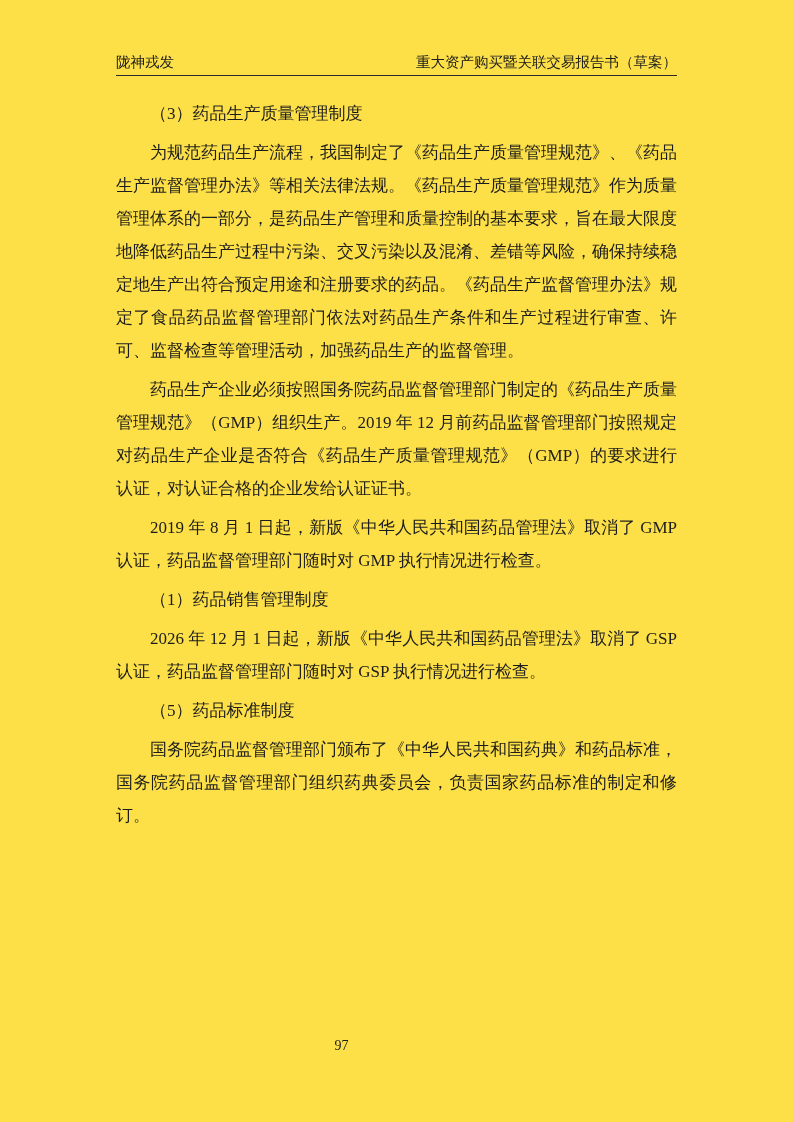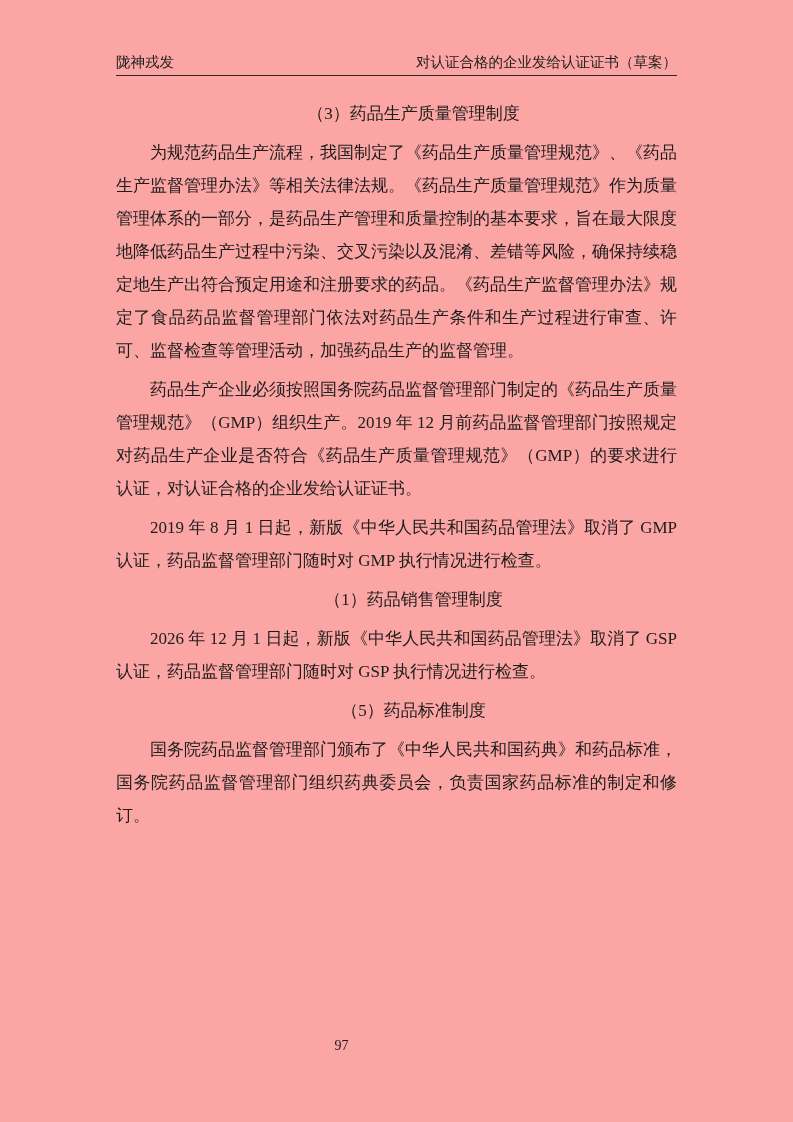--- a/index.html
+++ b/index.html
@@ -4,21 +4,21 @@
 <style>
   html, body {
     margin: 0;
     padding: 0;
     background: #ffffff;
   }
   .page {
     position: relative;
     width: 793px;
     height: 1122px;
-    background: #fca5a5;
+    background: #fde047;
     overflow: hidden;
     font-family: "Liberation Serif", "DejaVu Serif", serif;
     color: #1c1c1c;
   }
   .header {
     position: absolute;
     left: 116px;
     width: 561px;
     top: 52px;
     display: flex;
@@ -40,39 +40,39 @@
     font-size: 17px;
     line-height: 33px;
     text-align: justify;
     text-indent: 2em;
     word-break: break-all;
   }
   .para.no-indent {
     text-indent: 0;
   }
   .para.heading {
-    text-align: center;
+    text-align: left;
   }
   .footer {
     position: absolute;
     left: 0;
     width: 683px;
     top: 1036px;
     text-align: center;
     font-size: 14px;
     line-height: 20px;
   }
 </style>
 </head>
 <body>
 
 <div class="page">
   <div class="header">
     <span>陇神戎发</span>
-    <span>对认证合格的企业发给认证证书（草案）</span>
+    <span>重大资产购买暨关联交易报告书（草案）</span>
   </div>
 
   <div class="content">
       <p class="para heading">（3）药品生产质量管理制度</p>
       <p class="para">为规范药品生产流程，我国制定了《药品生产质量管理规范》、《药品生产监督管理办法》等相关法律法规。《药品生产质量管理规范》作为质量管理体系的一部分，是药品生产管理和质量控制的基本要求，旨在最大限度地降低药品生产过程中污染、交叉污染以及混淆、差错等风险，确保持续稳定地生产出符合预定用途和注册要求的药品。《药品生产监督管理办法》规定了食品药品监督管理部门依法对药品生产条件和生产过程进行审查、许可、监督检查等管理活动，加强药品生产的监督管理。</p>
       <p class="para">药品生产企业必须按照国务院药品监督管理部门制定的《药品生产质量管理规范》（GMP）组织生产。2019 年 12 月前药品监督管理部门按照规定对药品生产企业是否符合《药品生产质量管理规范》（GMP）的要求进行认证，对认证合格的企业发给认证证书。</p>
       <p class="para">2019 年 8 月 1 日起，新版《中华人民共和国药品管理法》取消了 GMP 认证，药品监督管理部门随时对 GMP 执行情况进行检查。</p>
       <p class="para heading">（1）药品销售管理制度</p>
       <p class="para">2026 年 12 月 1 日起，新版《中华人民共和国药品管理法》取消了 GSP 认证，药品监督管理部门随时对 GSP 执行情况进行检查。</p>
       <p class="para heading">（5）药品标准制度</p>

